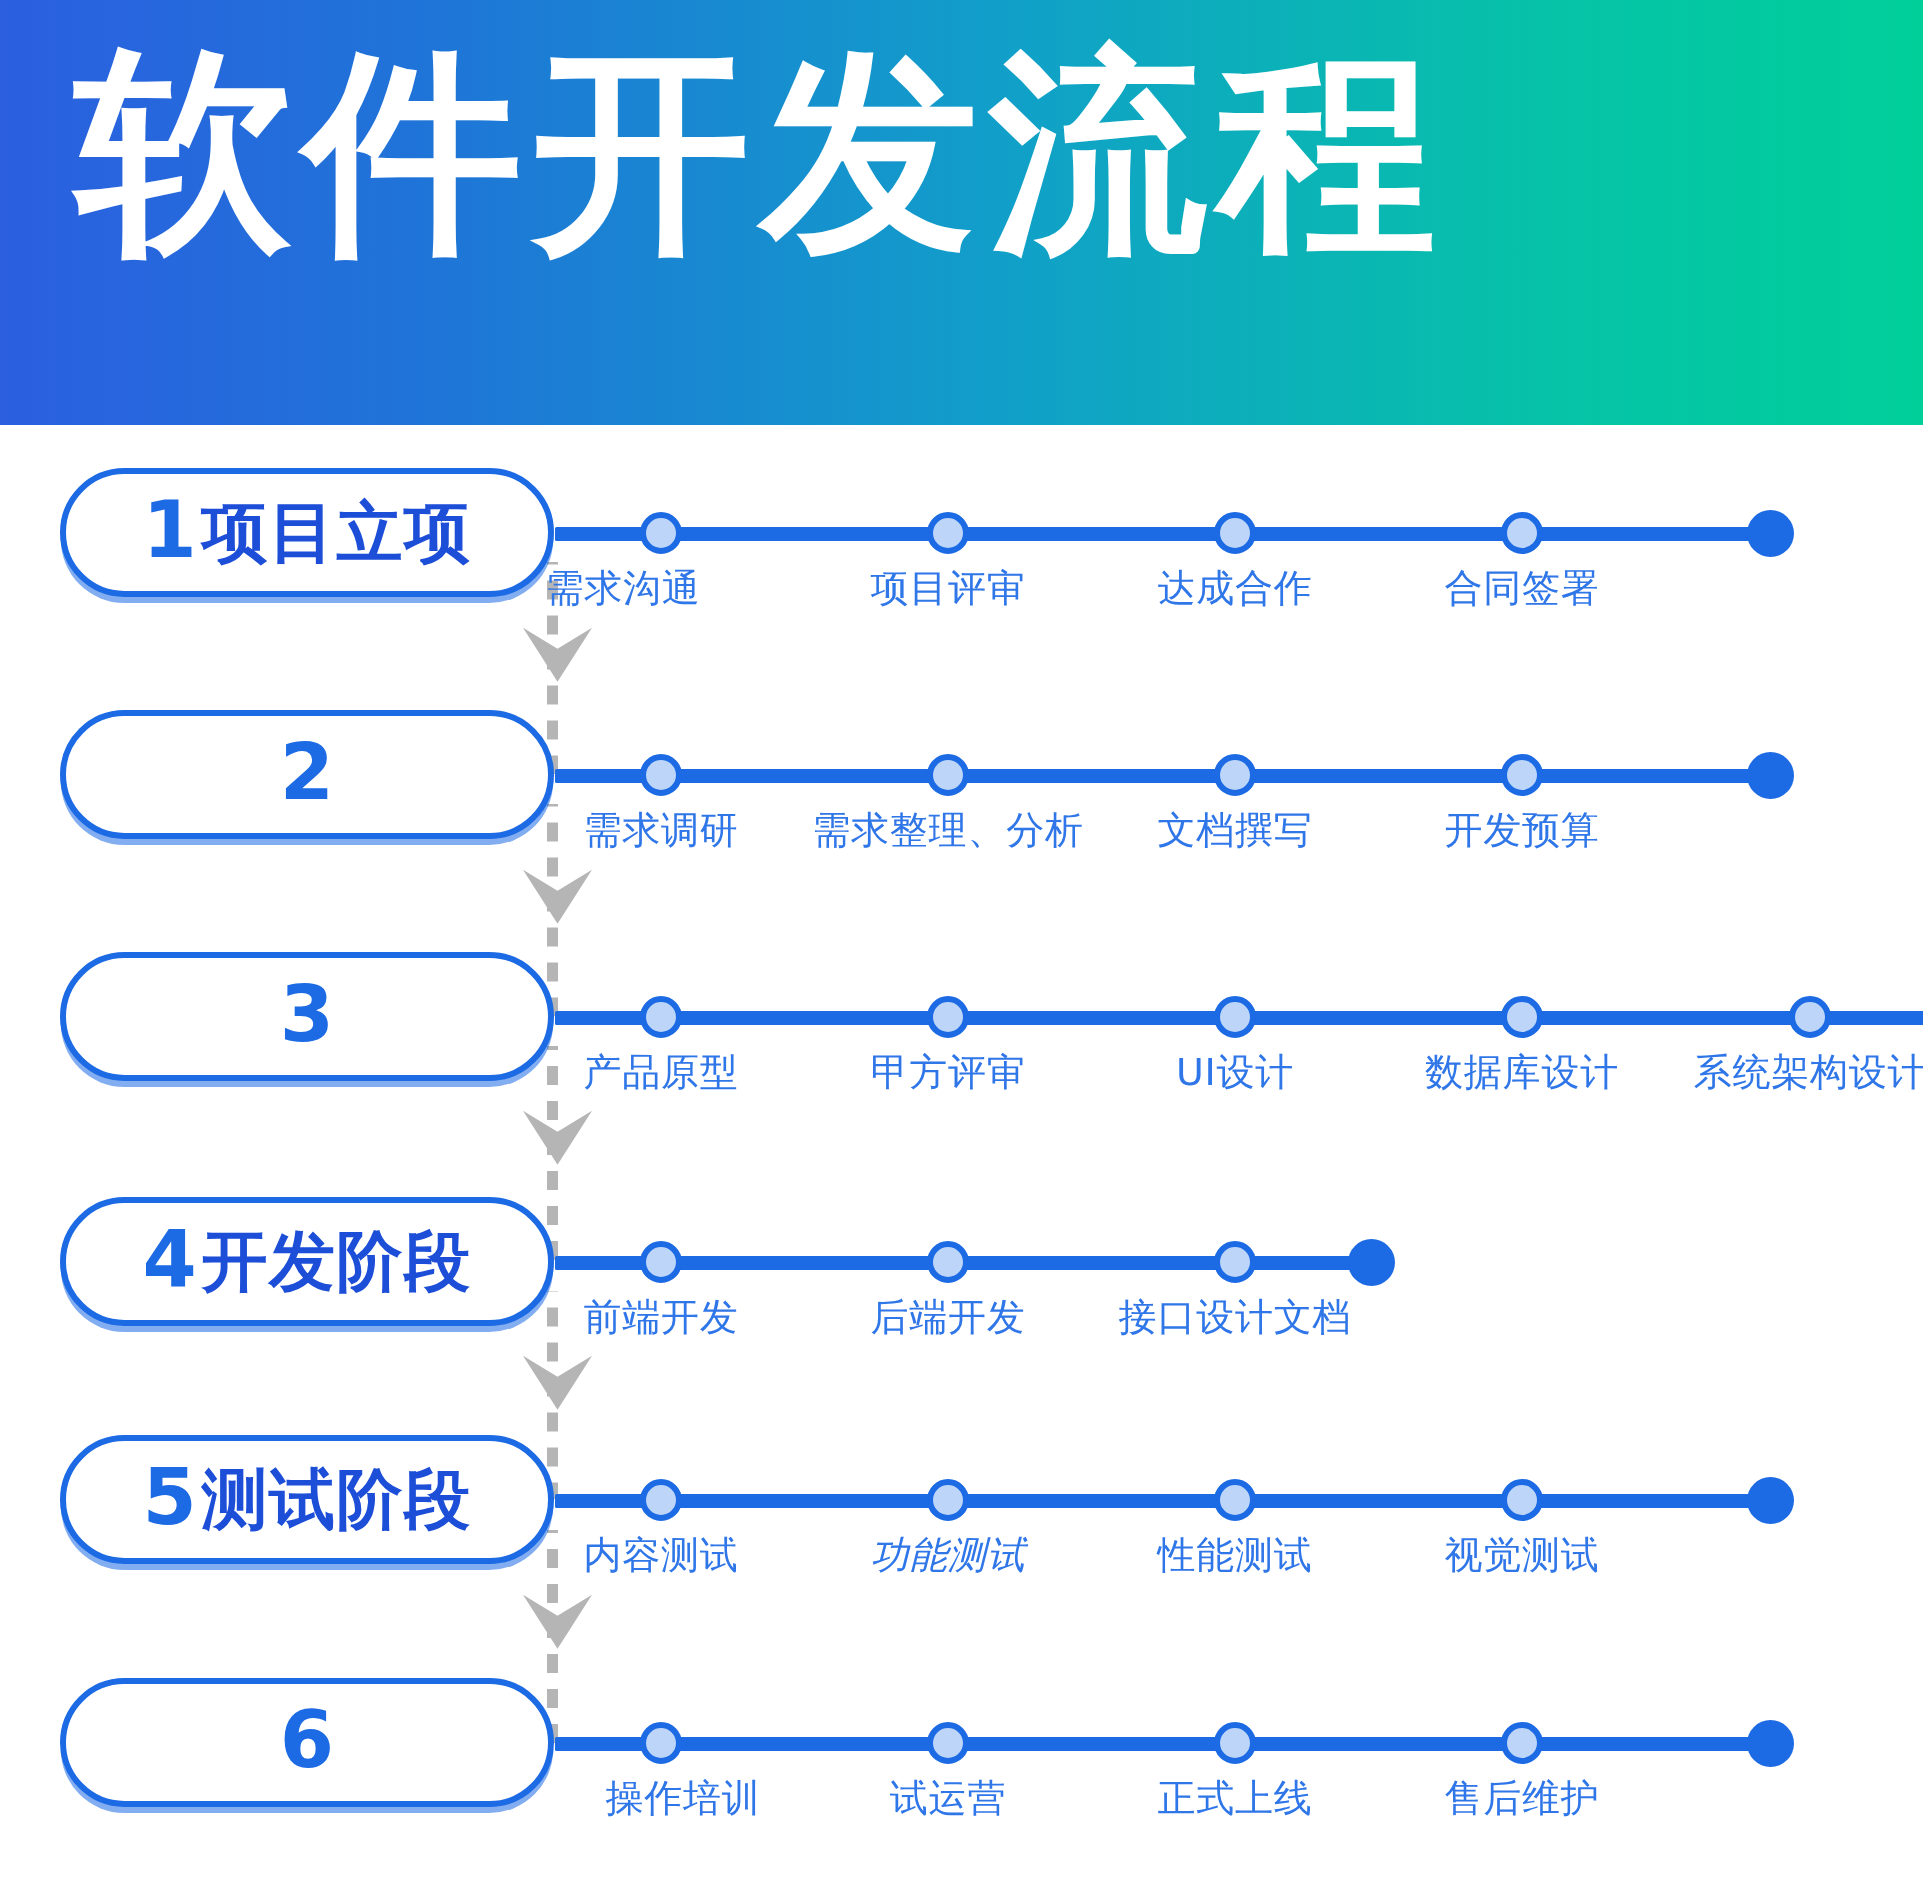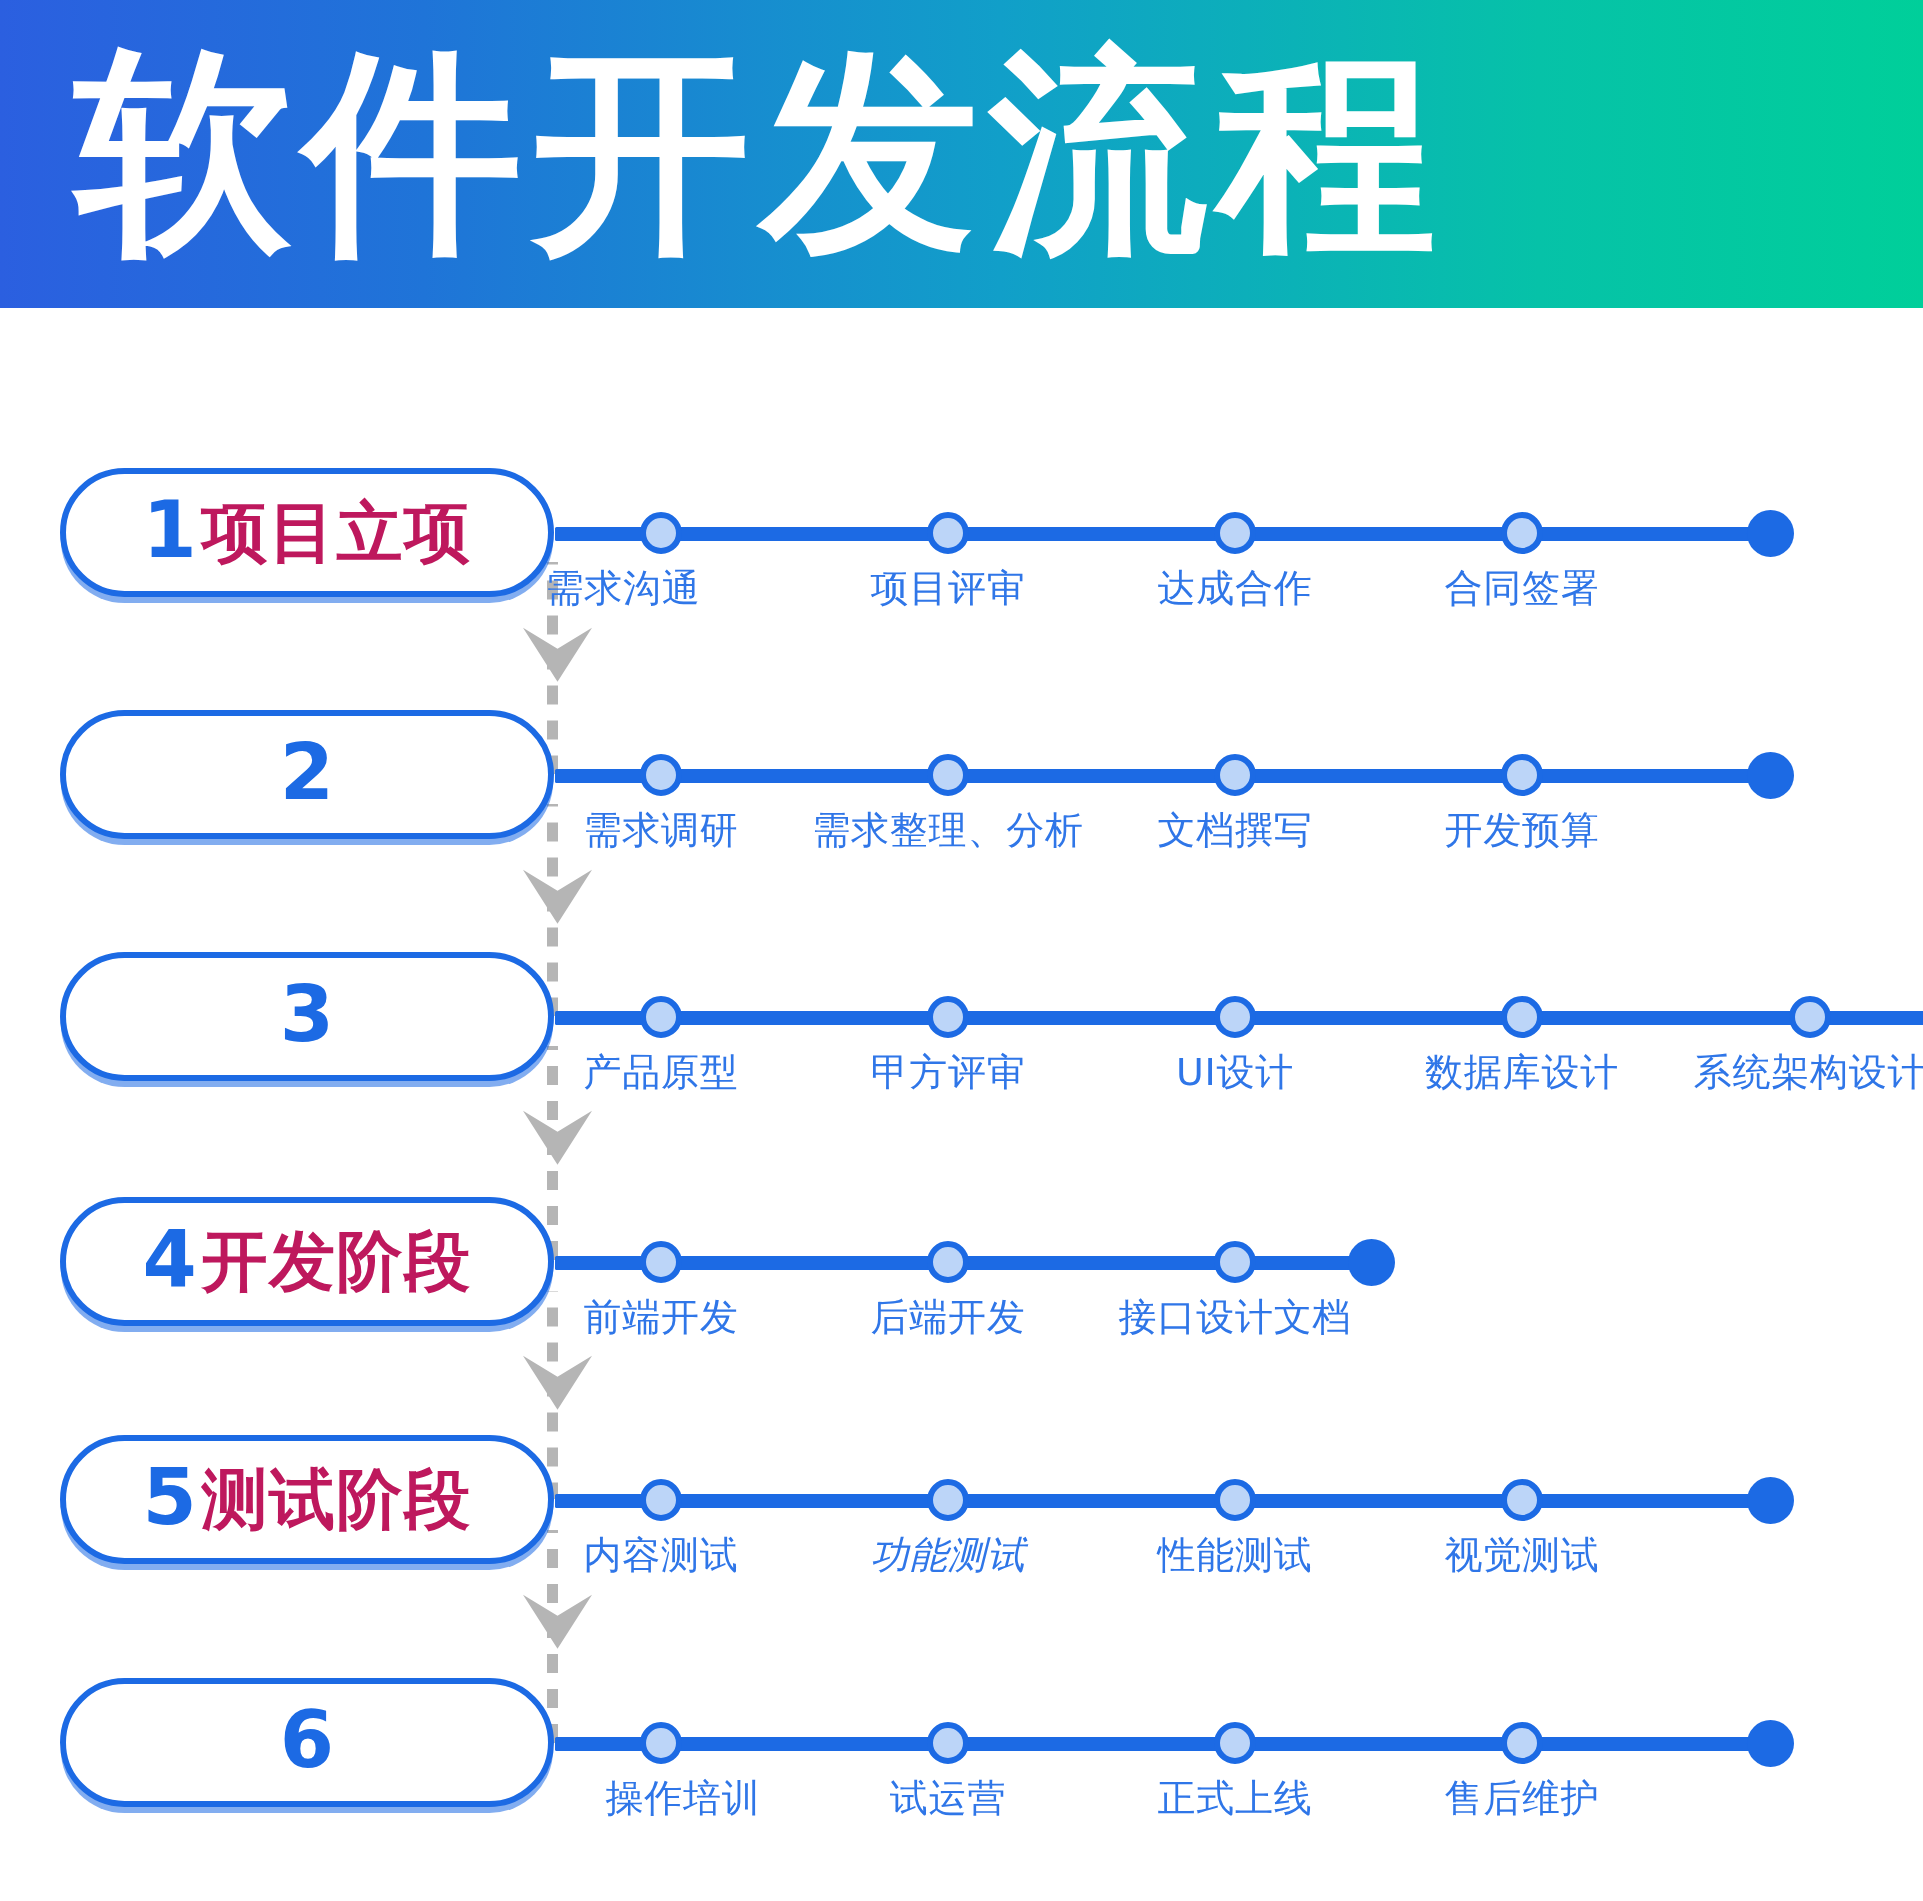--- a/index.html
+++ b/index.html
@@ -6,21 +6,21 @@
   body{
     width:1924px;height:1901px;
     background:#ffffff;
     font-family:"Liberation Sans","DejaVu Sans",sans-serif;
     overflow:hidden;
     position:relative;
   }
 
   
   #banner{
-    position:absolute;left:0;top:0;width:1924px;height:308px;
+    position:absolute;left:0;top:0;width:1924px;height:425px;
     background:linear-gradient(90deg,#2b5fe0 0%,#1f74d8 22%,#119fc9 52%,#06c2a8 80%,#00cf9a 100%);
   }
   #banner-title{
     position:absolute;left:75px;top:44px;
     color:#ffffff;
     font-size:218px;
     font-weight:700;
     letter-spacing:10.5px;
     line-height:1.0;
     white-space:nowrap;
@@ -69,21 +69,21 @@
   }
   .pill-num{
     color:#1c6ae4;
     font-size:78px;
     font-weight:700;
     line-height:1;
     font-family:"DejaVu Sans","Liberation Sans",sans-serif;
     position:relative;top:-3px;
   }
   .pill-label{
-    color:#be185d;
+    color:#1d4ed8;
     font-size:66px;
     font-weight:700;
     letter-spacing:1.5px;
     line-height:1;
     white-space:nowrap;
     font-family:"DejaVu Sans","Liberation Sans",sans-serif;
   }
 
   
   .track{

